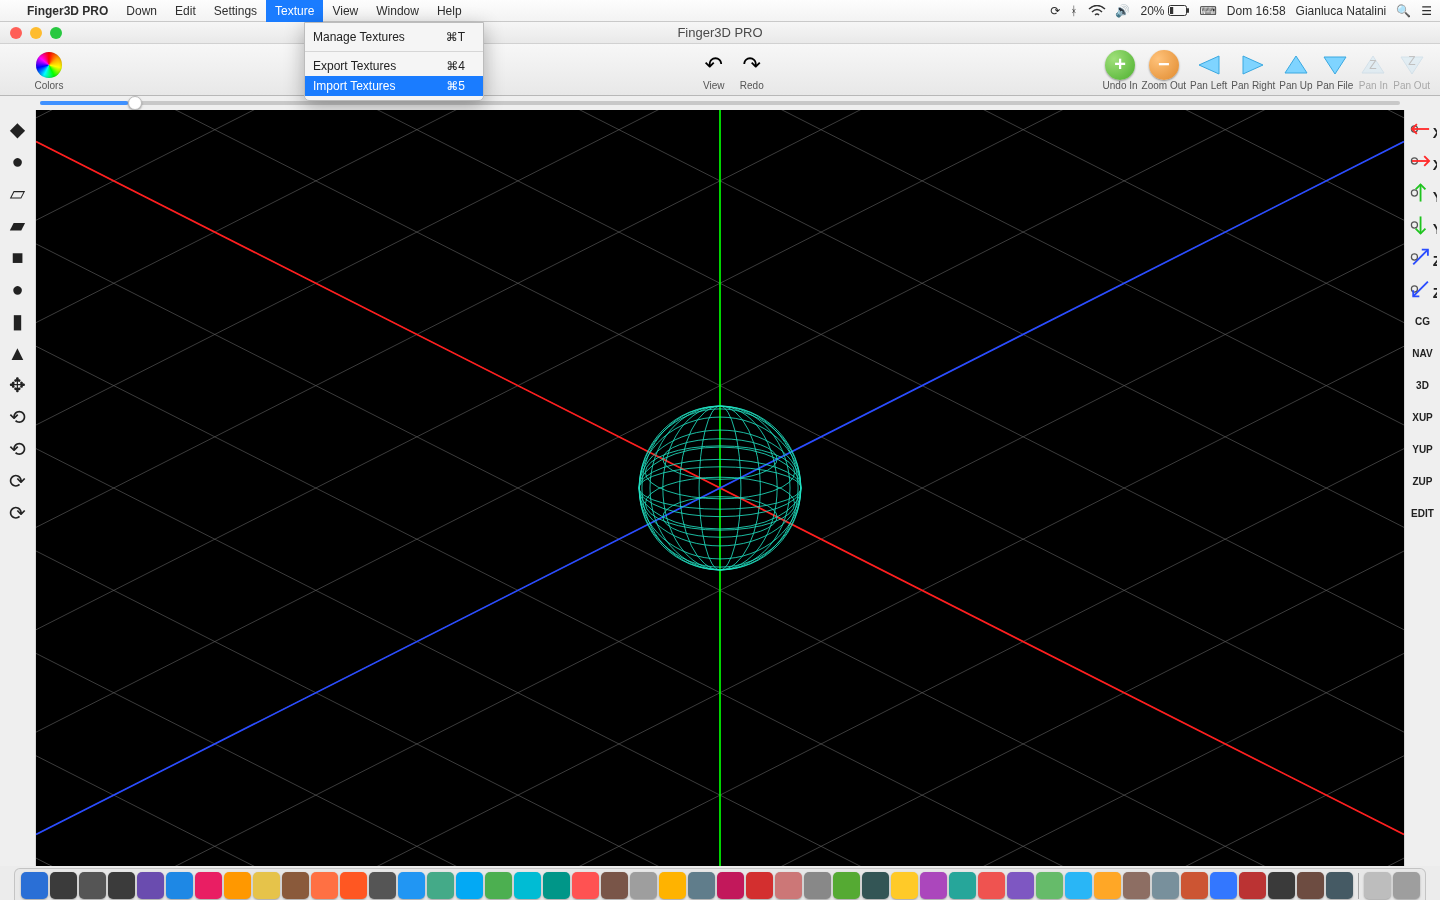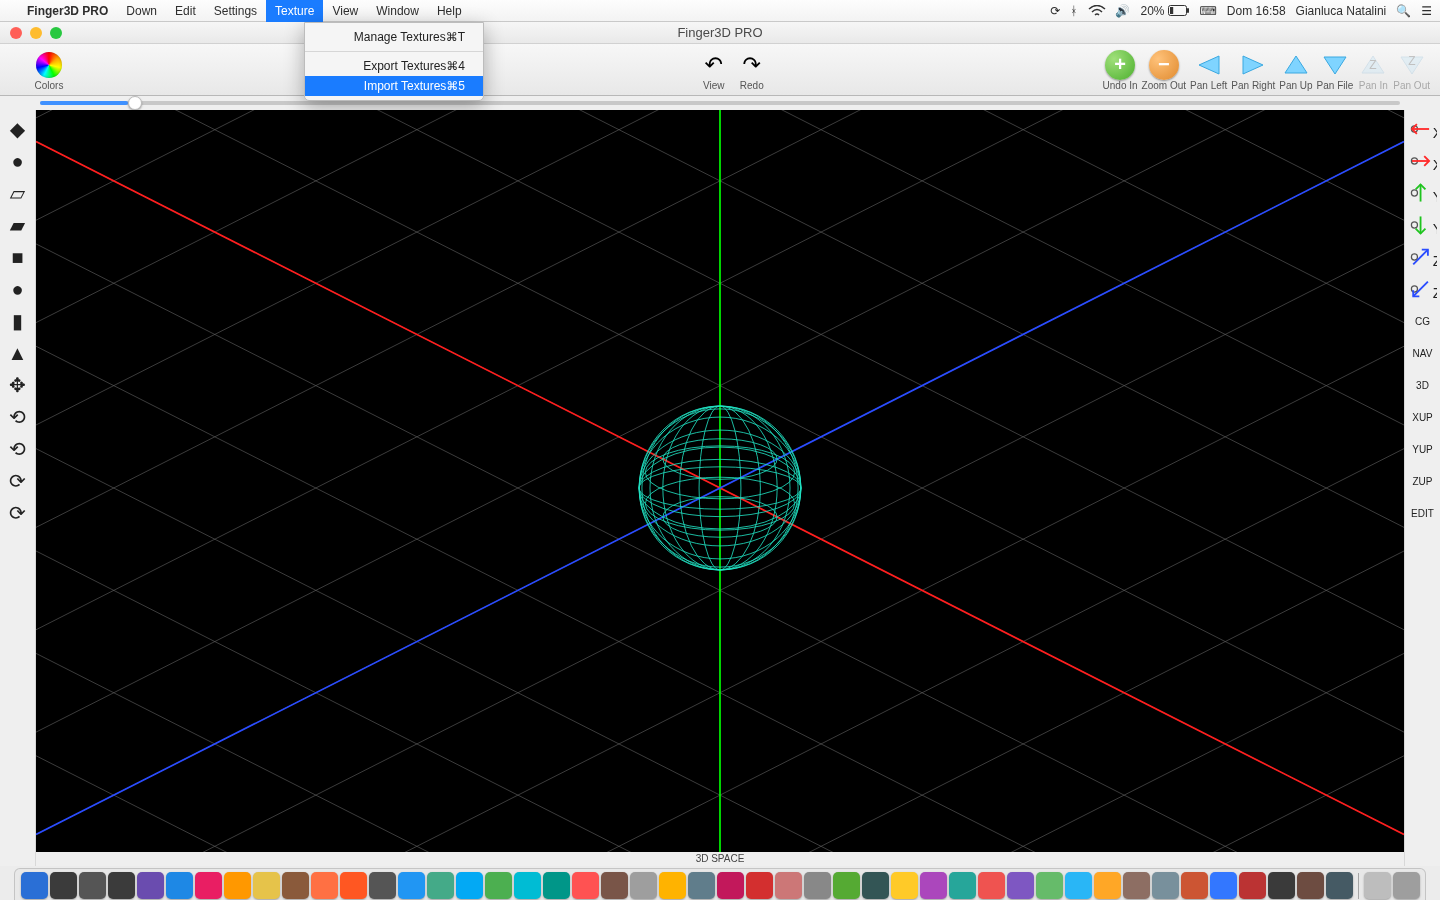--- a/index.html
+++ b/index.html
@@ -10,21 +10,21 @@
 .menubar .apple { font-size:15px; margin-right:10px; }
 .menubar .item { padding:0 9px; height:22px; display:flex; align-items:center; cursor:default; }
 .menubar .item.app { font-weight:600; }
 .menubar .item.open { background:#1a7cff; color:#fff; }
 .menubar .spacer { flex:1; }
 .menubar .right { display:flex; align-items:center; gap:10px; font-size:12px; }
 .menubar .right span { display:flex; align-items:center; gap:3px; }
 
 
 .dropdown { position:absolute; top:22px; left:304px; width:180px; background:#f5f5f5; border:1px solid #bcbcbc; border-radius:0 0 5px 5px; box-shadow:0 6px 20px rgba(0,0,0,.3); z-index:40; padding:4px 0; }
-.dropdown .mi { height:20px; display:flex; align-items:center; padding:0 18px 0 8px; font-size:13px; color:#222; justify-content:flex-end; }
+.dropdown .mi { height:20px; display:flex; align-items:center; padding:0 18px 0 8px; font-size:13px; color:#222; justify-content:space-between; }
 .dropdown .mi.hl { background:#1a7cff; color:#fff; }
 .dropdown .sep { height:1px; background:#d6d6d6; margin:4px 0; }
 .dropdown .sc { font-size:12px; }
 
 
 .window { position:absolute; top:22px; left:0; right:0; bottom:34px; background:#ececec; }
 .titlebar { height:22px; display:flex; align-items:center; position:relative; background:linear-gradient(#f6f6f6,#e9e9e9); border-bottom:1px solid #d1d1d1; }
 .traffic { display:flex; gap:8px; padding-left:10px; }
 .traffic div { width:12px; height:12px; border-radius:50%; }
 .tl-red{background:#ff5f57;} .tl-yel{background:#febc2e;} .tl-grn{background:#28c840;}
@@ -48,21 +48,21 @@
 .sliderrow { height:14px; display:flex; align-items:center; padding:0 40px 0 40px; background:#efefef; }
 .sliderrow .track { flex:1; height:4px; border-radius:3px; background:#c8c8c8; position:relative; }
 .sliderrow .track .fill { position:absolute; left:0; top:0; bottom:0; width:6.5%; background:#3f91ff; border-radius:3px; }
 .sliderrow .track .thumb { position:absolute; left:6.5%; top:-5px; width:14px; height:14px; border-radius:50%; background:#fff; border:1px solid #bbb; box-shadow:0 1px 2px rgba(0,0,0,.3); }
 
 
 .workarea { position:absolute; top:88px; left:0; right:0; bottom:0; display:flex; }
 .left-tools { width:36px; background:#efefef; border-right:1px solid #d8d8d8; display:flex; flex-direction:column; align-items:center; padding-top:4px; gap:2px; }
 .left-tools .tool { width:30px; height:30px; display:flex; align-items:center; justify-content:center; color:#222; border-radius:3px; cursor:default; }
 .right-tools { width:36px; background:#efefef; border-left:1px solid #d8d8d8; display:flex; flex-direction:column; align-items:center; padding-top:4px; gap:2px; }
-.right-tools .tool { width:32px; height:30px; display:flex; align-items:center; justify-content:center; font-size:10px; font-weight:normal; color:#222; border-radius:3px; cursor:default; }
+.right-tools .tool { width:32px; height:30px; display:flex; align-items:center; justify-content:center; font-size:10px; font-weight:bold; color:#222; border-radius:3px; cursor:default; }
 .viewport { flex:1; position:relative; background:#efefef; }
 .viewport svg { display:block; }
 .vp-label { position:absolute; bottom:0; left:0; right:0; text-align:center; font-size:10px; color:#444; background:#efefef; height:14px; line-height:14px; }
 
 
 .dock { position:absolute; bottom:0; left:0; right:0; height:34px; display:flex; align-items:flex-end; justify-content:center; }
 .dock-bg { position:absolute; left:14px; right:14px; bottom:0; height:32px; background:rgba(230,230,230,.65); border-radius:6px 6px 0 0; border:1px solid rgba(160,160,160,.5); border-bottom:none; }
 .dock-items { position:relative; display:flex; gap:2px; padding:0 18px 1px; align-items:flex-end; }
 .dock-items .di { width:27px; height:27px; border-radius:5px; background:#888; box-shadow:0 1px 2px rgba(0,0,0,.3); }
 .dock-items .sep { width:1px; height:26px; background:rgba(120,120,120,.6); margin:0 3px; }
@@ -353,21 +353,20 @@
             <ellipse cx="660" cy="360" rx="78" ry="55.15432893255071"></ellipse>
             <ellipse cx="660" cy="360" rx="78" ry="39.00000000000001"></ellipse>
             <ellipse cx="660" cy="360" rx="78" ry="20.18788551799662"></ellipse>
             <ellipse cx="660" cy="332.42283553372465" rx="55.15432893255071" ry="19.30401512639275"></ellipse>
             <ellipse cx="660" cy="345.07534613776147" rx="72.06260353588037" ry="25.22191123755813"></ellipse>
             <ellipse cx="660" cy="360" rx="78" ry="27.299999999999997"></ellipse>
             <ellipse cx="660" cy="374.92465386223853" rx="72.06260353588037" ry="25.22191123755813"></ellipse>
             <ellipse cx="660" cy="387.57716446627535" rx="55.15432893255071" ry="19.30401512639275"></ellipse>
           </g>
         </svg>
-      <div class="vp-label">3D SPACE</div>
     </div>
 
     <div class="right-tools" id="right-tools">
         <div class="tool">
           <svg width="28" height="22" viewBox="0 0 22 18">
             <circle cx="4" cy="9" r="2.5" fill="none" stroke="#555"></circle>
             <line x1="16" y1="9" x2="2" y2="9" stroke="#ff2a2a" stroke-width="1.5"></line>
             <polyline points="6,5 2,9 6,13" fill="none" stroke="#ff2a2a" stroke-width="1.5"></polyline>
             <text x="19" y="16" font-size="7" fill="#222">X</text>
           </svg>

